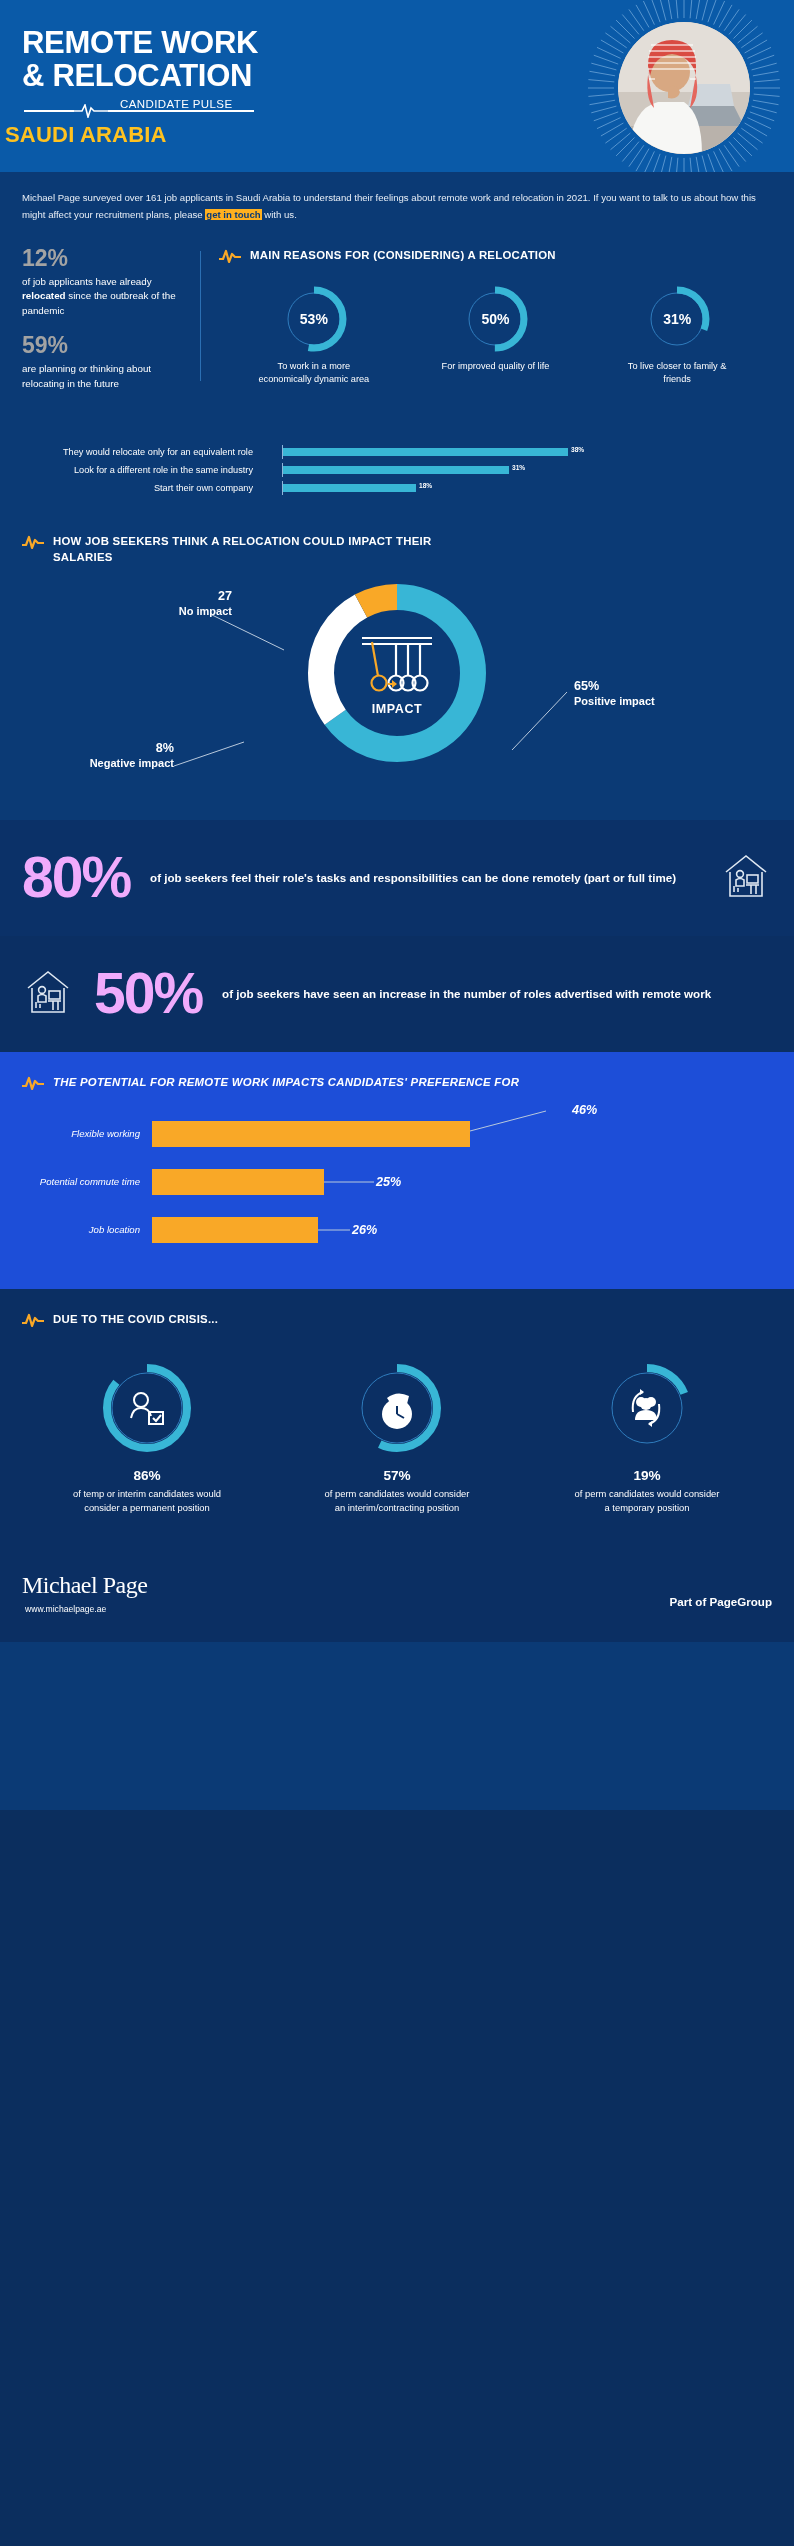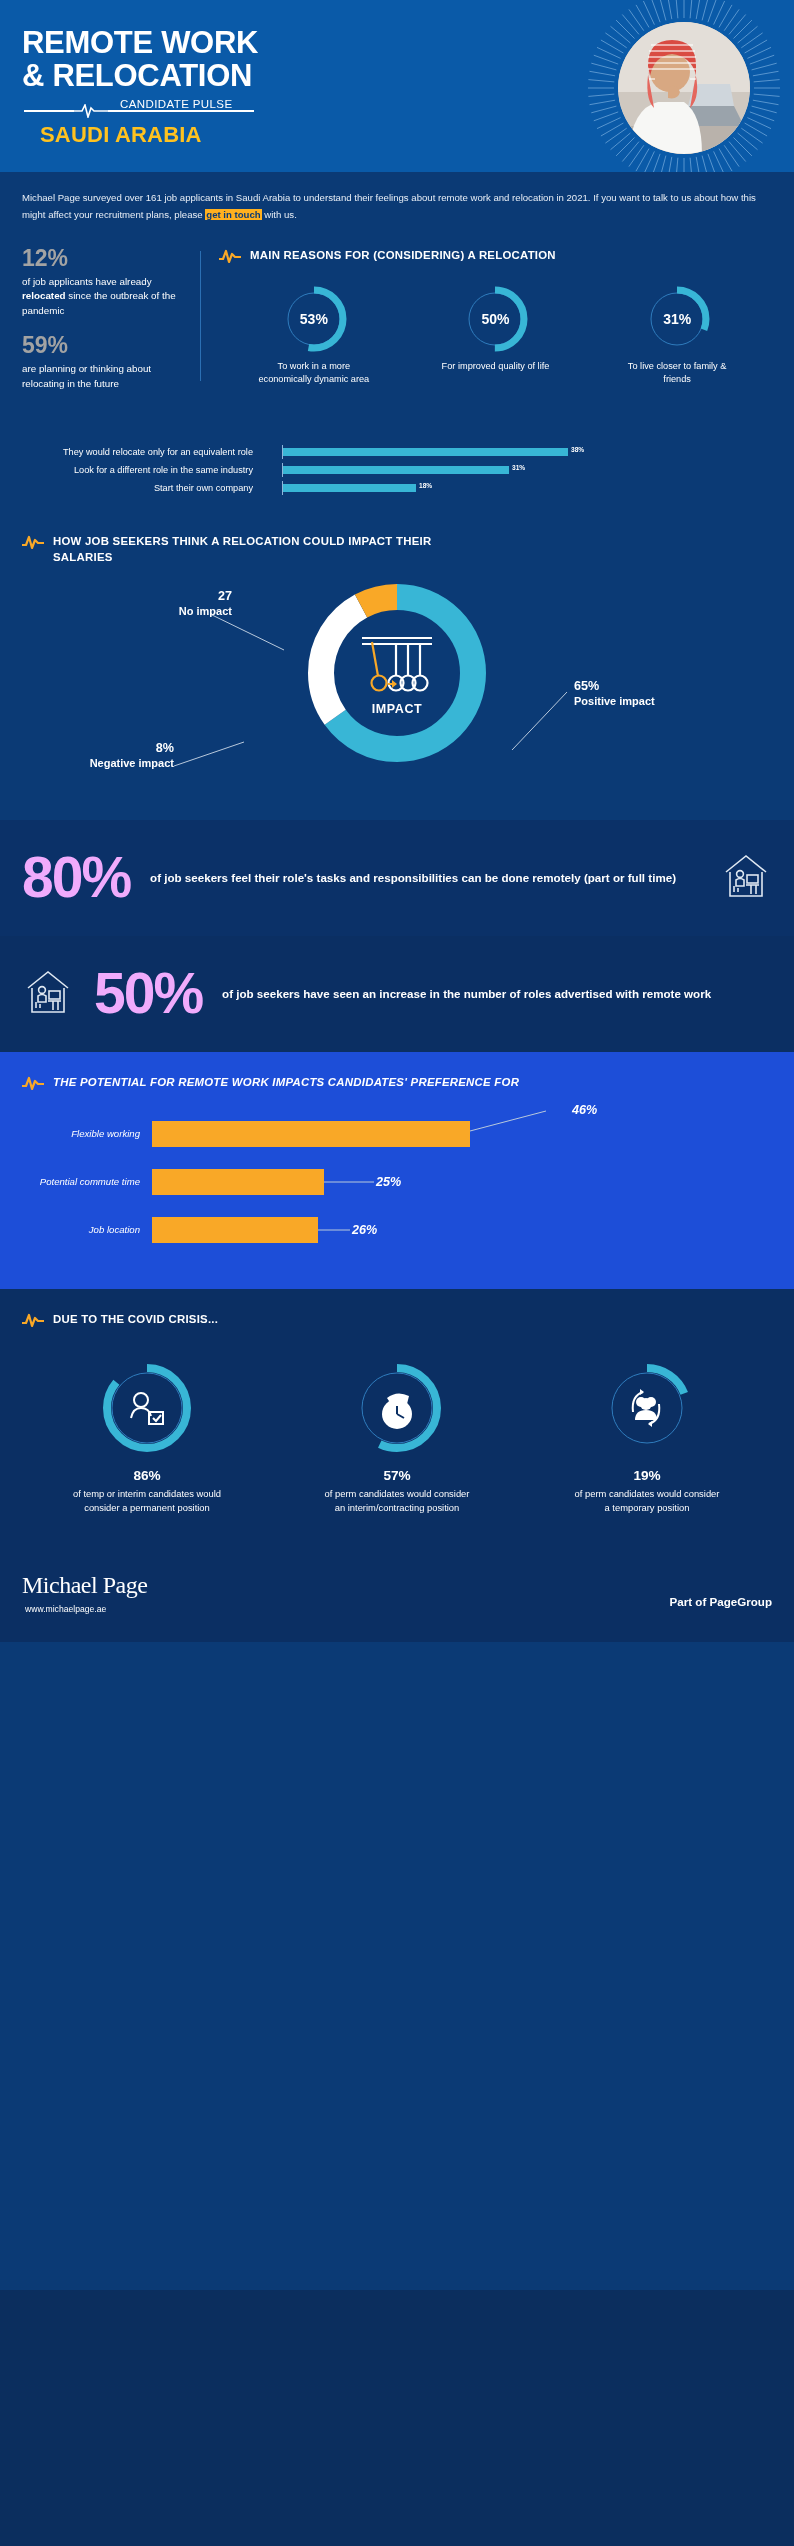--- a/index.html
+++ b/index.html
@@ -2,32 +2,32 @@
 <html><head>
 <meta charset="utf-8">
 <style>
   * { margin:0; padding:0; box-sizing:border-box; }
   html,body { background:#0b2e5e; }
   body {
     width:794px; height:2546px; position:relative;
     font-family:"Liberation Sans", sans-serif;
     color:#ffffff; overflow:hidden;
   }
-  .page { position:relative; width:794px; height:2290px; background:#0b3a75; }
+  .page { position:relative; width:794px; height:1810px; background:#0b3a75; }
 
   
   .header { position:relative; height:172px; background:#0a5aa8; overflow:hidden; }
   .hdr-title { position:absolute; left:22px; top:26px; font-size:31px; font-weight:bold;
                line-height:1.07; letter-spacing:-0.3px; }
   .pulse-row { position:absolute; left:24px; top:104px; display:flex; align-items:center; width:230px; }
   .pulse-row .line-l { height:2px; background:#fff; flex:0 0 50px; }
   .pulse-row .line-r { height:2px; background:#fff; flex:1; }
   .pulse-row svg { display:block; }
   .cand-pulse { position:absolute; left:120px; top:98px; font-size:11.5px; letter-spacing:0.4px; }
-  .country { position:absolute; left:40px; top:122px; font-size:22px; font-weight:bold; color:#ffc220;
+  .country { position:absolute; left:5px; top:122px; font-size:22px; font-weight:bold; color:#ffc220;
              letter-spacing:0.2px; }
 
   .photo-wrap { position:absolute; right:30px; top:8px; width:160px; height:160px; }
   .rays { position:absolute; left:-18px; top:-18px; width:196px; height:196px; }
   .photo { position:absolute; left:14px; top:14px; width:132px; height:132px; border-radius:50%;
            overflow:hidden; background:#d9d2cb; }
   .photo svg { display:block; }
 
   
   .intro { padding:18px 22px 8px 22px; font-size:9.6px; line-height:1.72; color:#e8eef6; }

